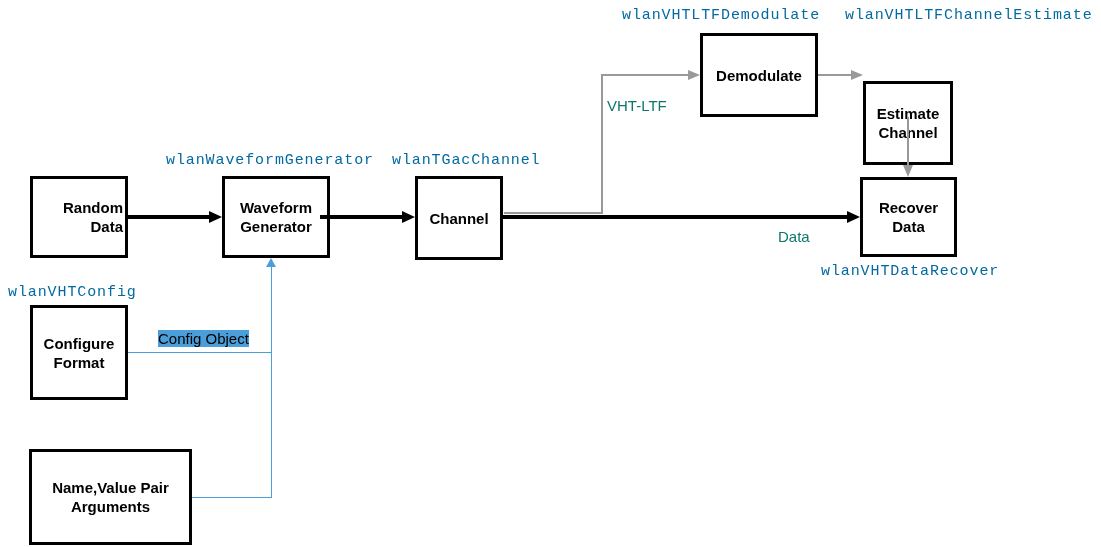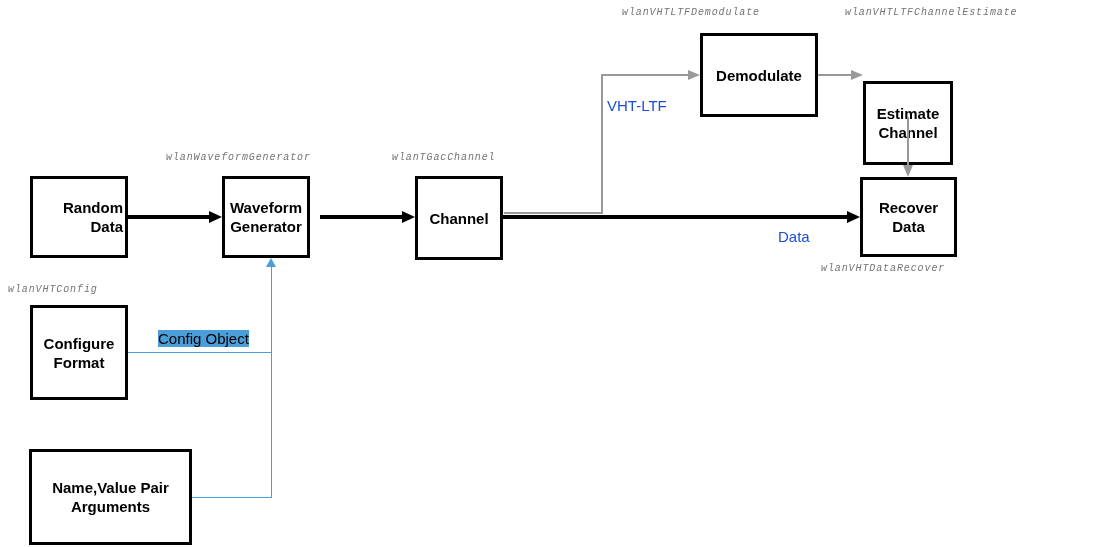--- a/index.html
+++ b/index.html
@@ -28,31 +28,30 @@
     font-weight: bold;
     font-size: 15px;
     line-height: 19px;
     color: #000000;
   }
   .box span { display: block; padding: 0 2px; }
   
   .mono-label {
     position: absolute;
     font-family: "Liberation Mono", monospace;
-    font-size: 10px;
+    font-size: 15px;
     letter-spacing: 0.9px;
-    color: #737373;
+    color: #0369a1;
     white-space: nowrap;
-    font-style: italic;
   }
   
   .edge-label {
     position: absolute;
     font-size: 15px;
-    color: #1d4ed8;
+    color: #0f766e;
     white-space: nowrap;
   }
   .edge-label.blue { color: #000000; }
   
   .line { position: absolute; }
   .black { background: #000000; }
   .gray  { background: #999999; }
   .blue  { background: #4a9ed9; }
   
   .arr { position: absolute; width: 0; height: 0; }
@@ -89,21 +88,21 @@
   <span class="mono-label" style="left:821px; top:263px;">wlanVHTDataRecover</span>
   <span class="mono-label" style="left:8px; top:284px;">wlanVHTConfig</span>
 
   <span class="edge-label" style="left:607px; top:97px;">VHT-LTF</span>
   <span class="edge-label" style="left:778px; top:228px;">Data</span>
   <span class="edge-label blue" style="left:158px; top:330px;">Config Object</span>
 
   <div class="box" style="left:30px; top:176px; width:98px; height:82px;text-align:right;">
     <span>Random Data</span>
   </div>
-  <div class="box" style="left:222px; top:176px; width:88px; height:82px;">
+  <div class="box" style="left:222px; top:176px; width:108px; height:82px;">
     <span>Waveform Generator</span>
   </div>
   <div class="box" style="left:415px; top:176px; width:88px; height:84px;">
     <span>Channel</span>
   </div>
   <div class="box" style="left:700px; top:33px; width:118px; height:84px;">
     <span>Demodulate</span>
   </div>
   <div class="box" style="left:863px; top:33px; width:90px; height:84px;margin-top:48px;">
     <span>Estimate Channel</span>

